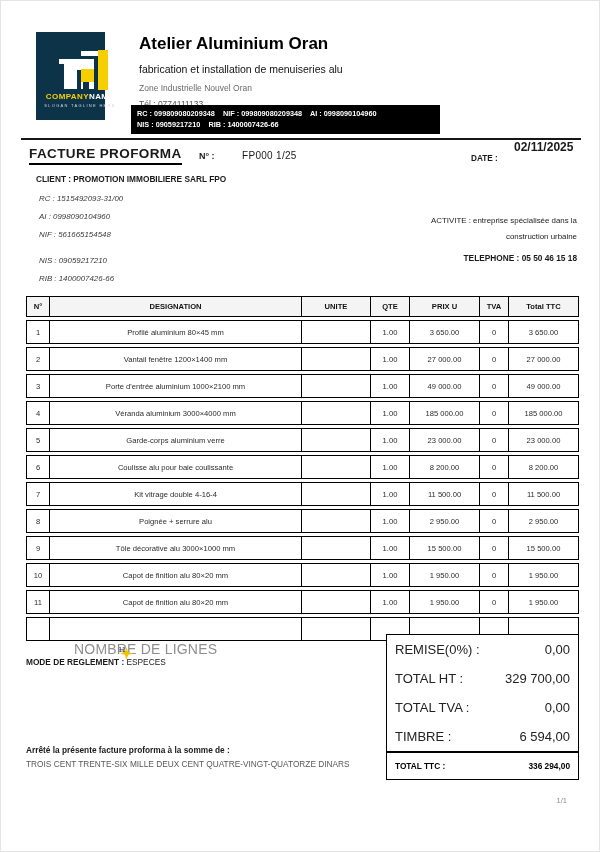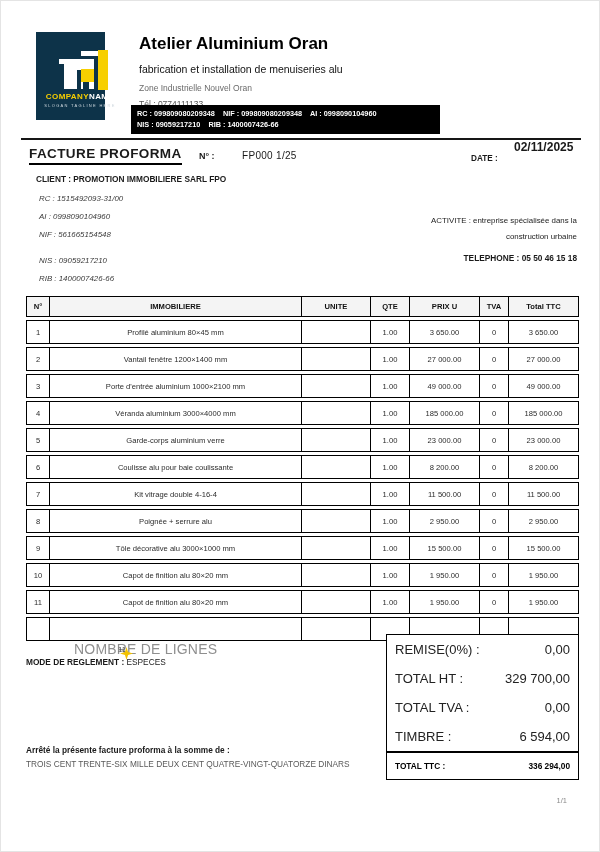--- a/index.html
+++ b/index.html
@@ -125,21 +125,21 @@
   <div class="cd ai">AI : 0998090104960</div>
   <div class="cd nif">NIF : 561665154548</div>
   <div class="cd nis">NIS : 09059217210</div>
   <div class="cd rib">RIB : 1400007426-66</div>
   <div class="activity">ACTIVITE : entreprise spécialisée dans la construction urbaine</div>
   <div class="telephone">TELEPHONE : 05 50 46 15 18</div>
 
   <div class="table">
     <div class="thead">
         <div class="hcell">N°</div>
-        <div class="hcell">IMMOBILIERE</div>
+        <div class="hcell">DESIGNATION</div>
         <div class="hcell">UNITE</div>
         <div class="hcell">QTE</div>
         <div class="hcell">PRIX U</div>
         <div class="hcell">TVA</div>
         <div class="hcell">Total TTC</div>
       </div>
     <div>
         <div class="trow">
           <div class="cell">1</div>
           <div class="cell">Profilé aluminium 80×45 mm</div>

